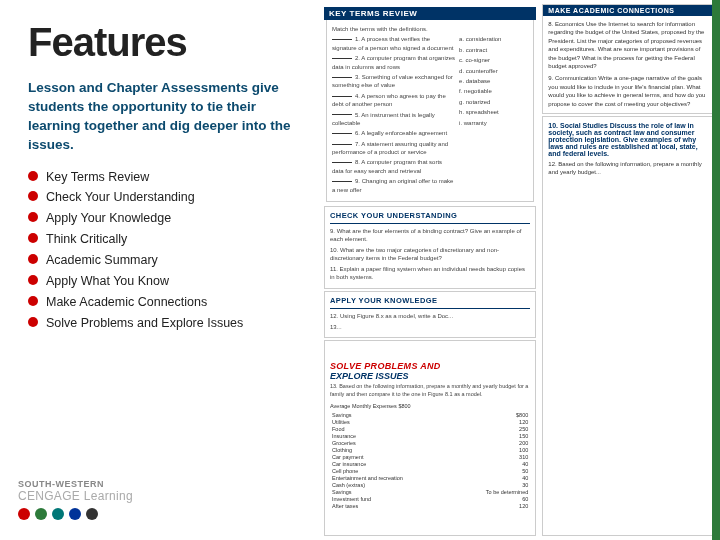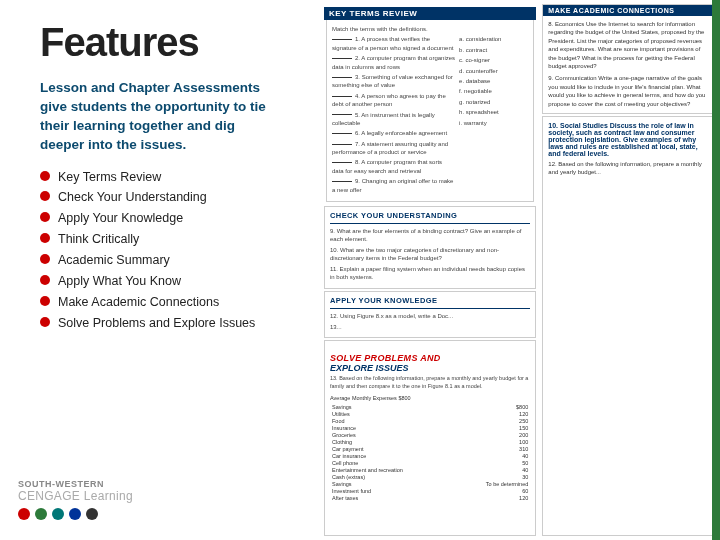--- a/index.html
+++ b/index.html
@@ -13,21 +13,21 @@
       display: flex;
       flex-direction: row;
     }
 
     
     .left-panel {
       width: 320px;
       min-width: 320px;
       height: 540px;
       background: #ffffff;
-      padding: 20px 40px;
+      padding: 20px 28px;
       display: flex;
       flex-direction: column;
       position: relative;
     }
 
     .title {
       font-size: 40px;
       font-weight: bold;
       color: #222;
       margin-bottom: 14px;
@@ -207,21 +207,21 @@
       color: #003366;
       text-transform: uppercase;
       letter-spacing: 0.4px;
       margin-bottom: 3px;
     }
 
     
     .solve-box {
       flex: 1;
       border: 1.5px solid #ccc;
-      padding: 12px 5px;
+      padding: 20px 5px;
       overflow: hidden;
     }
 
     .solve-header {
       font-size: 9px;
       font-weight: bold;
       color: #cc0000;
       font-style: italic;
       text-transform: uppercase;
       letter-spacing: 0.3px;

